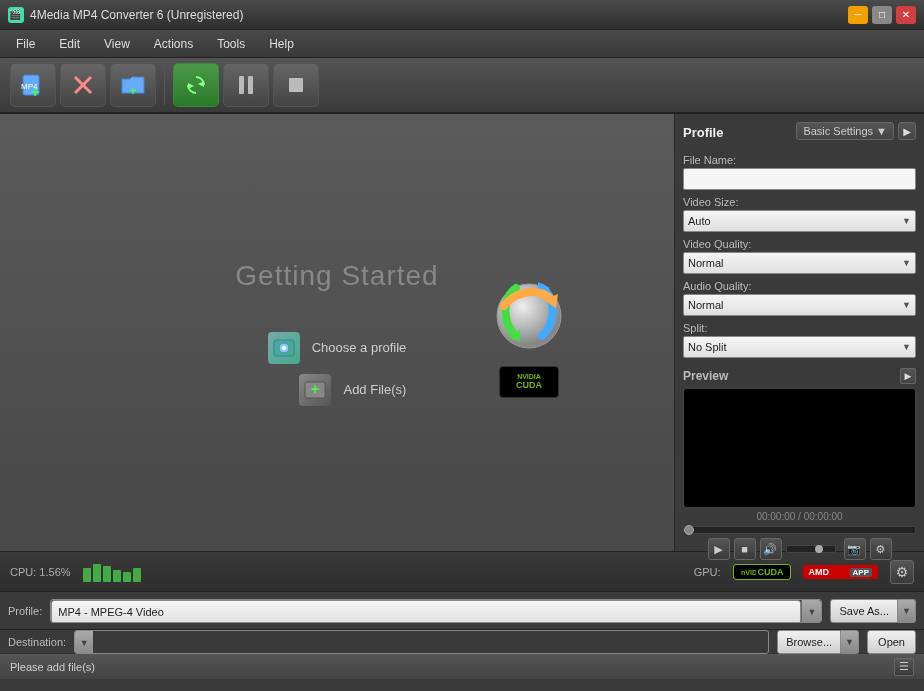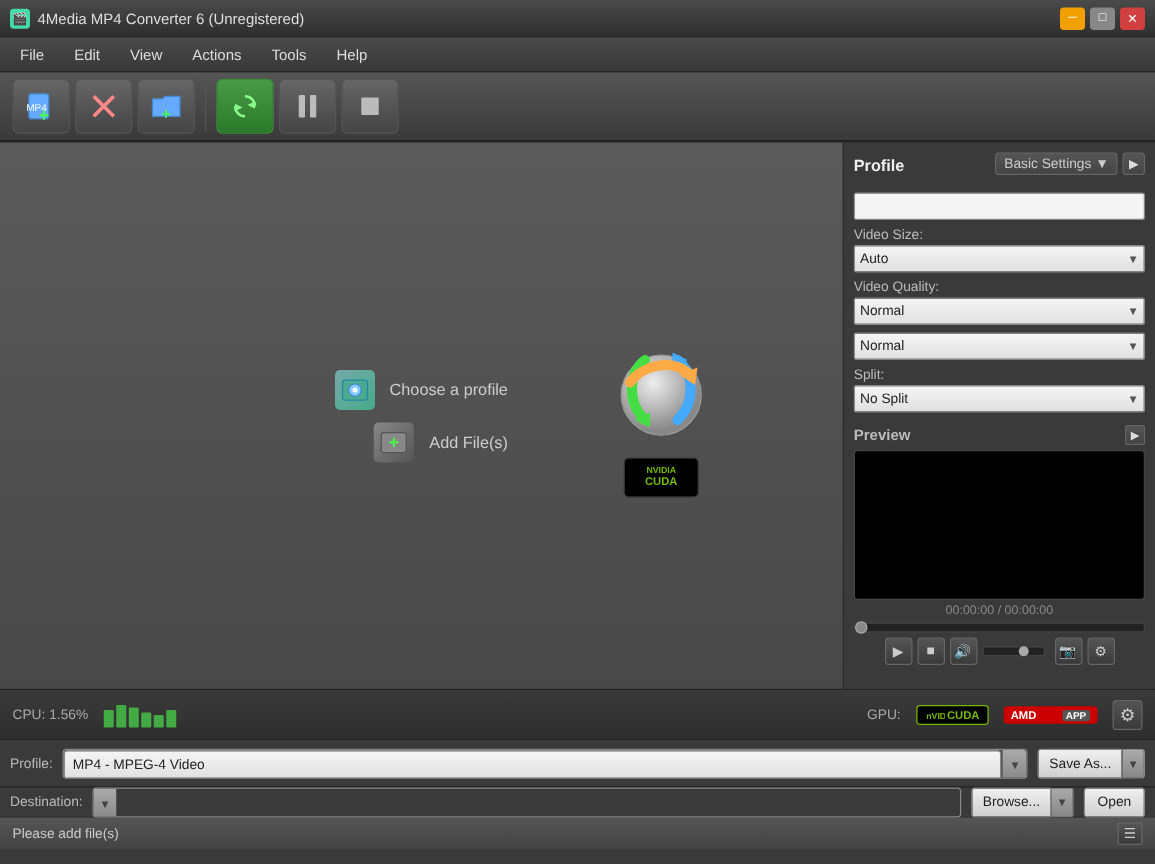--- a/index.html
+++ b/index.html
@@ -682,20 +682,21 @@
   <div class="tb-btn" title="Stop">
     <svg width="20" height="20" viewBox="0 0 20 20">
       <rect x="3" y="3" width="14" height="14" rx="1" fill="#bbb"></rect>
     </svg>
   </div>
 </div>
 
 <div id="content-wrap">
 
   <div id="content-area">
+    <div id="getting-started-title">Getting Started</div>
 
     <div id="actions-list">
       <div class="action-item">
         <div class="action-icon folder">
           <svg width="24" height="24" viewBox="0 0 24 24">
             <rect x="2" y="4" width="20" height="16" rx="2" fill="#4a8a" stroke="#28a" stroke-width="1"></rect>
             <circle cx="12" cy="12" r="5" fill="#8cf" stroke="#48c" stroke-width="1"></circle>
             <circle cx="12" cy="12" r="2" fill="#fff"></circle>
           </svg>
         </div>
@@ -748,40 +749,42 @@
       <div style="display:flex;gap:4px;align-items:center;">
         <div id="basic-settings-btn">
           <span>Basic Settings</span>
           <span>▼</span>
         </div>
         <div id="expand-btn">▶</div>
       </div>
     </div>
 
     <div>
+      <div class="field-label">File Name:</div>
       <input class="field-input" type="text" value="" style="">
     </div>
 
     <div>
       <div class="field-label">Video Size:</div>
       <div class="field-select">
         <span>Auto</span>
         <span class="select-arrow">▼</span>
       </div>
     </div>
 
     <div>
       <div class="field-label">Video Quality:</div>
       <div class="field-select">
         <span>Normal</span>
         <span class="select-arrow">▼</span>
       </div>
     </div>
 
     <div>
+      <div class="field-label">Audio Quality:</div>
       <div class="field-select">
         <span>Normal</span>
         <span class="select-arrow">▼</span>
       </div>
     </div>
 
     <div>
       <div class="field-label">Split:</div>
       <div class="field-select">
         <span>No Split</span>

